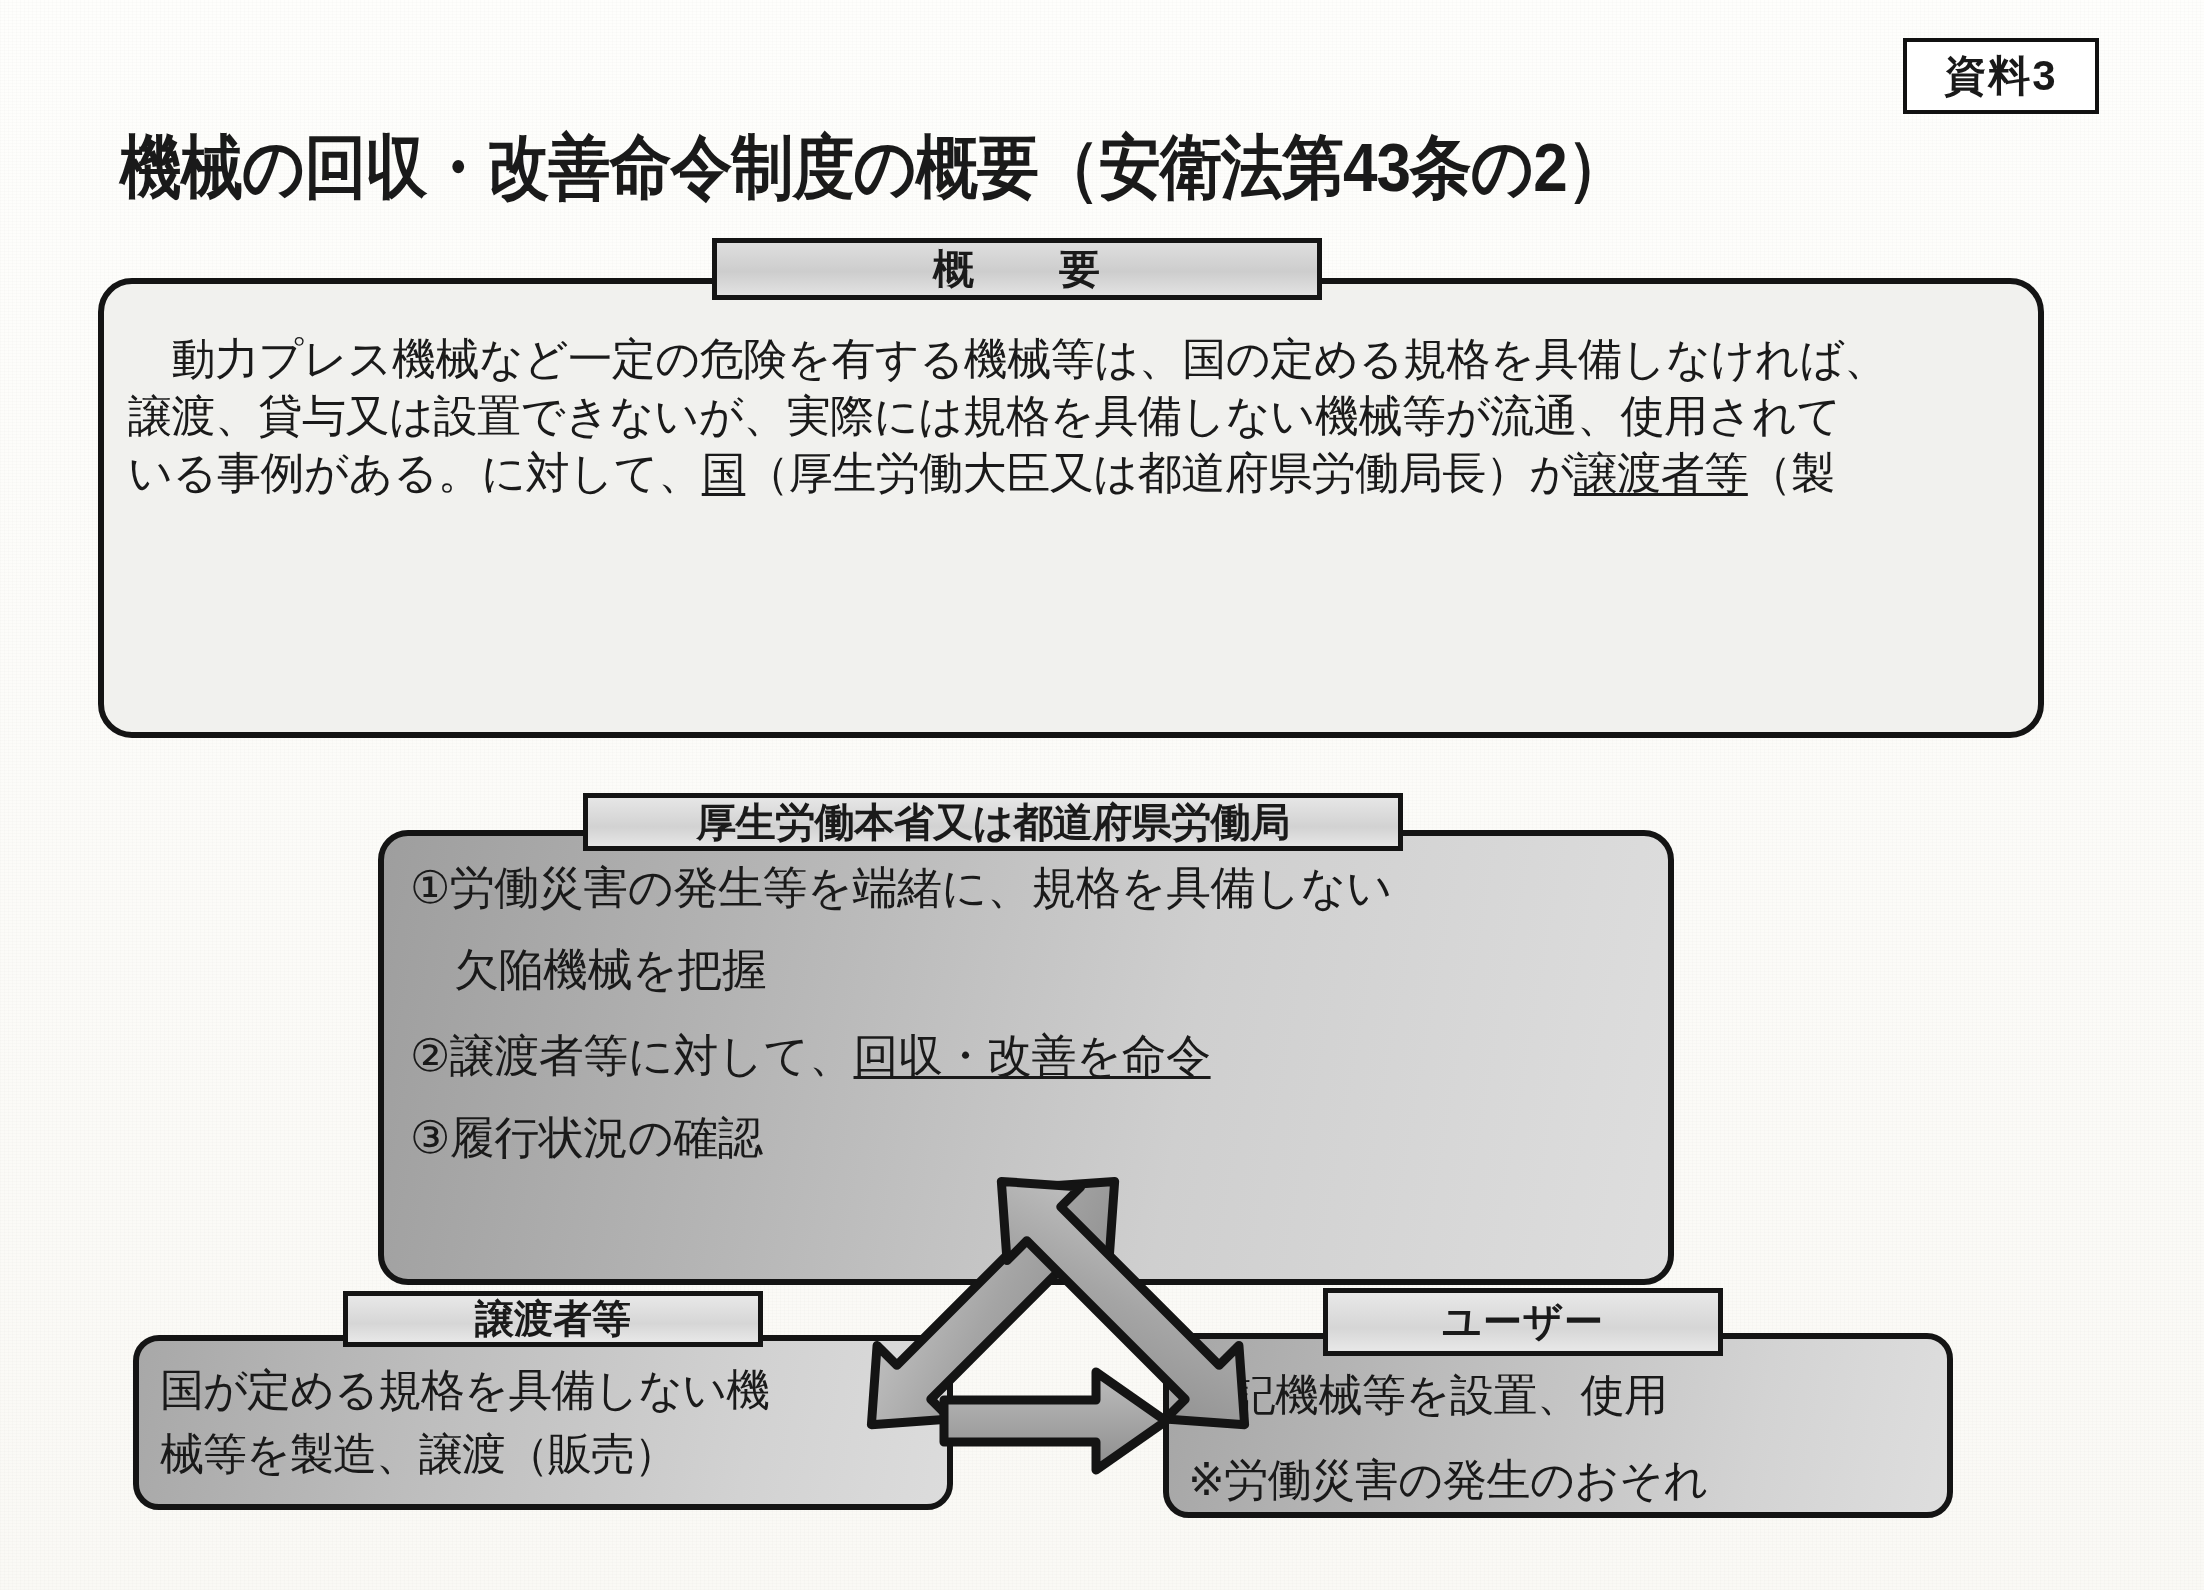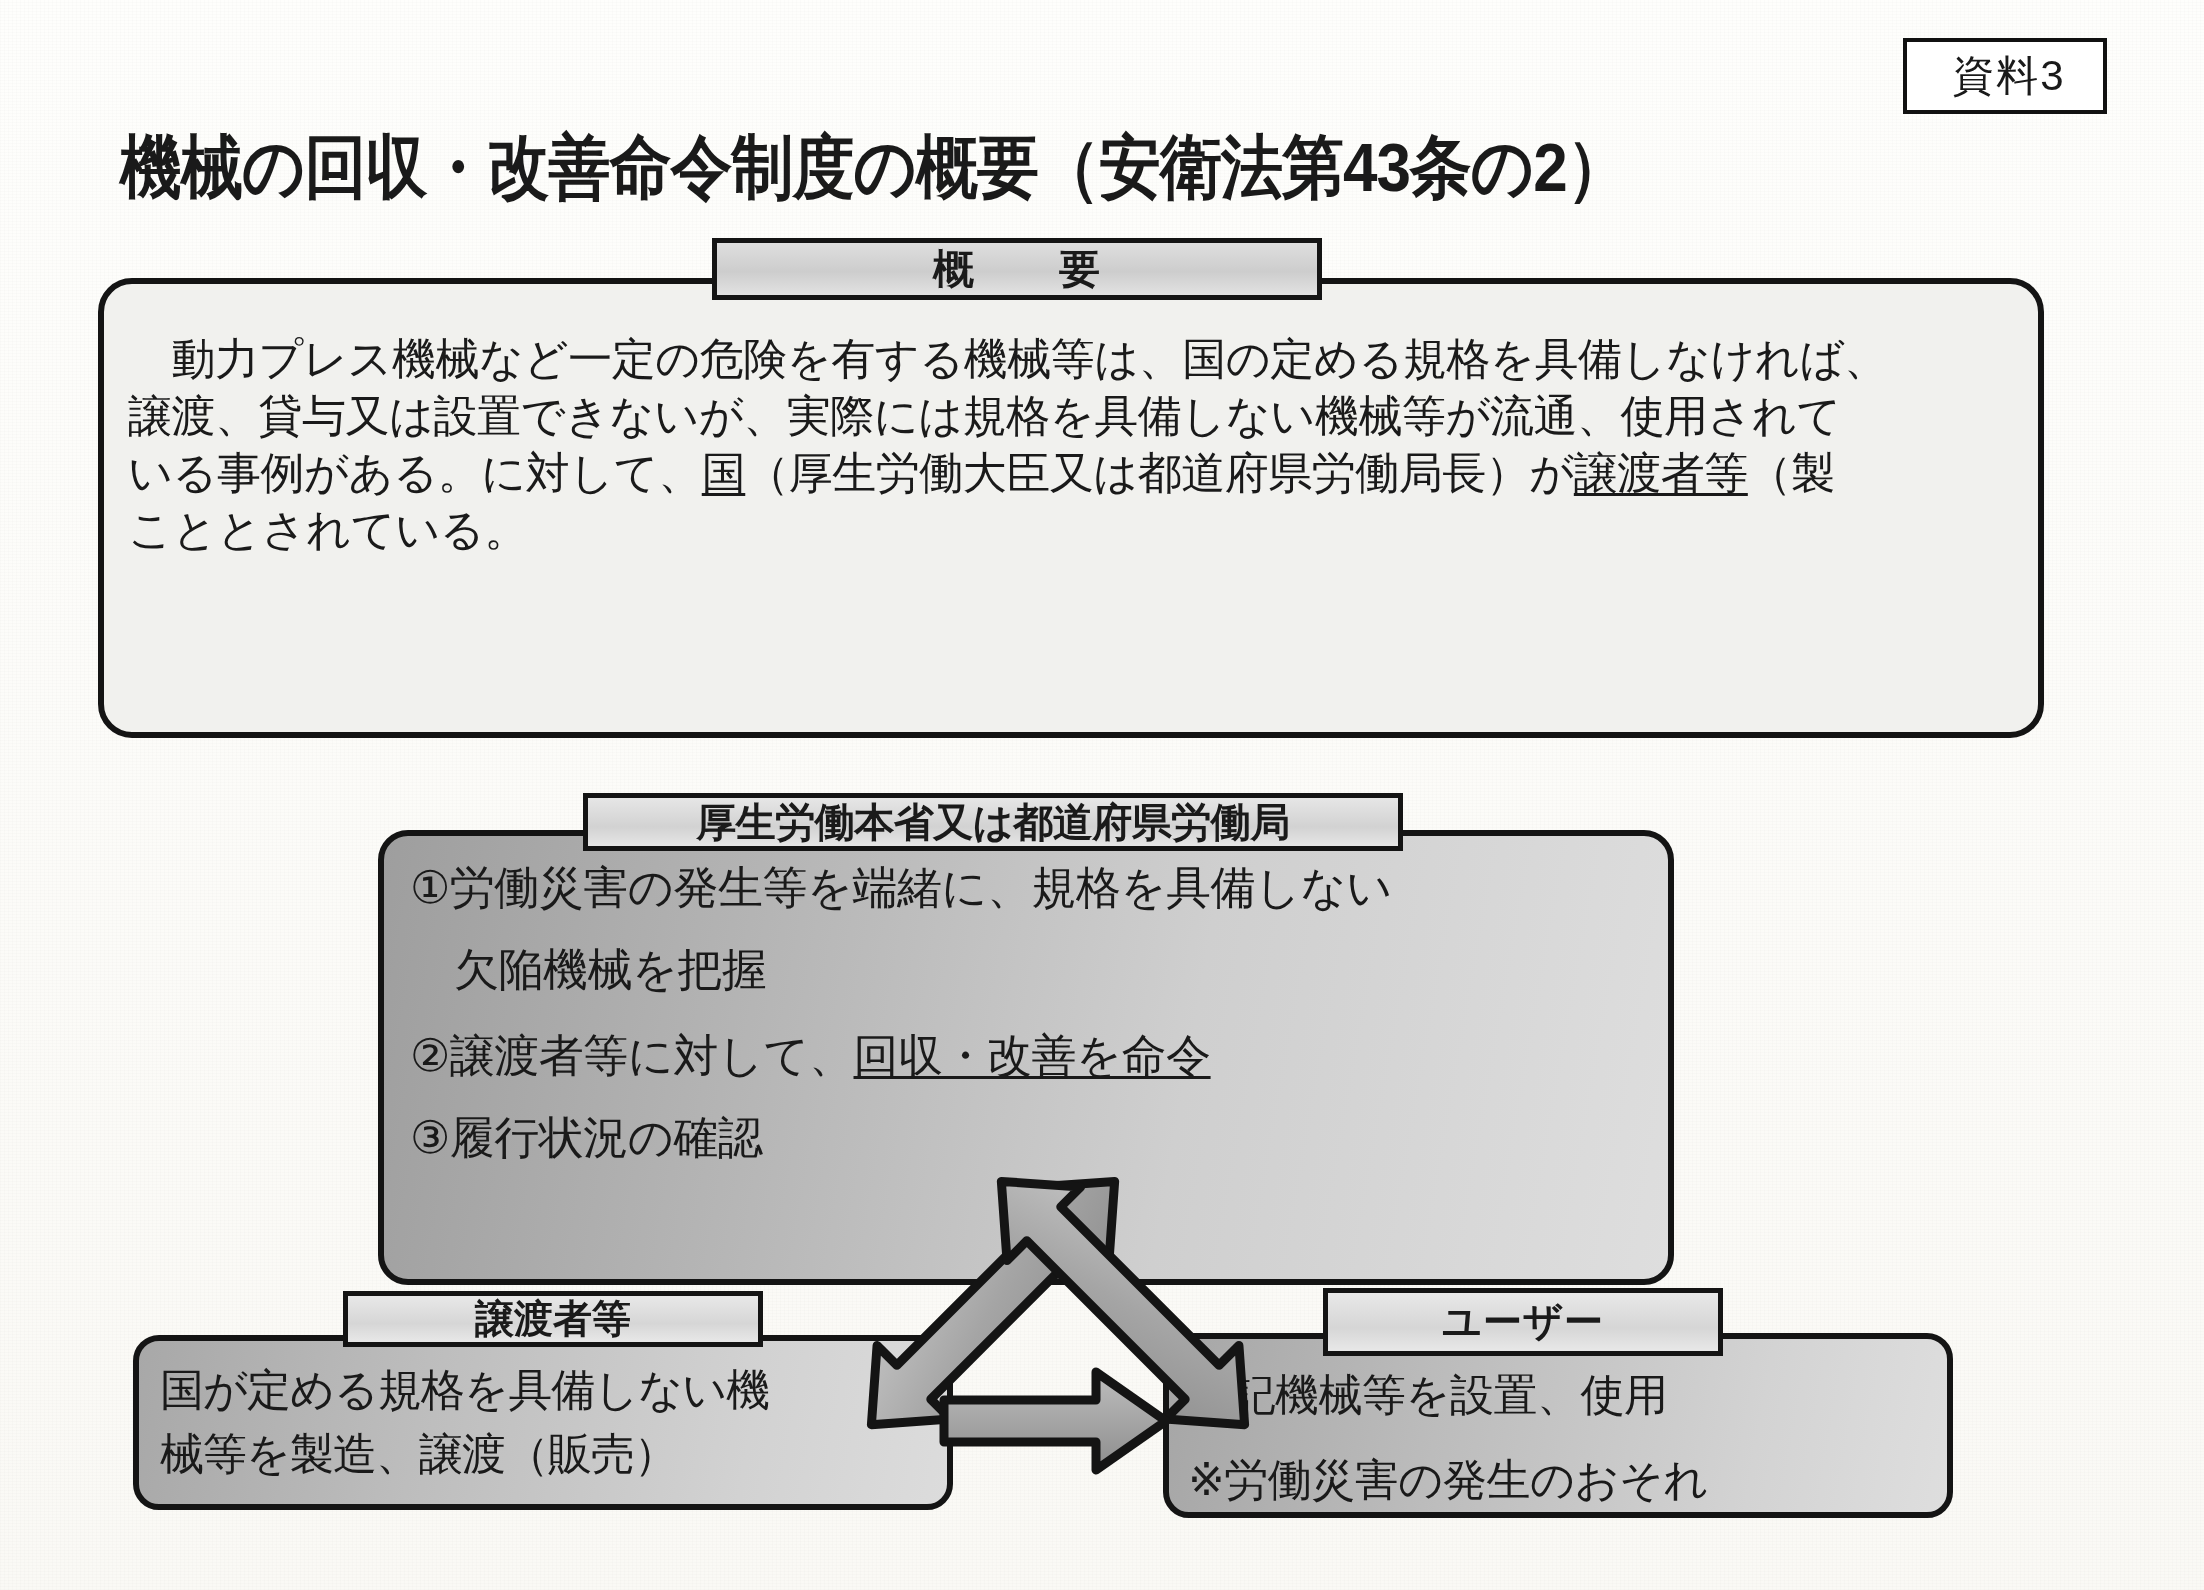--- a/index.html
+++ b/index.html
@@ -29,22 +29,21 @@
   .layer { position: absolute; z-index: 2; }
 
   
   #doc-tag {
     left: 1903px; top: 38px;
     width: 188px; height: 68px;
     border: 4px solid #111;
     background: #fff;
     display: flex; align-items: center; justify-content: center;
     font-size: 42px; letter-spacing: 2px;
-    font-weight: 400;
-    padding-left: 8px;
+    font-weight: 700;
   }
 
   
   #page-title {
     left: 120px; top: 120px;
     width: 1900px;
     font-size: 62px;
     font-weight: 700;
     letter-spacing: -1px;
     white-space: nowrap;
@@ -193,21 +192,20 @@
 <div class="layer" id="page-title">機械の回収・改善命令制度の概要（安衛法第43条の2）</div>
 
 <div class="layer" id="summary-box"></div>
 <div class="layer" id="summary-header">
   <span>概　　要</span>
 </div>
 <div class="layer" id="summary-body">
   <p><span>　動力プレス機械など一定の危険を有する機械等は、国の定める規格を具備しなければ、</span></p>
   <p><span>譲渡、貸与又は設置できないが、実際には規格を具備しない機械等が流通、使用されて</span></p>
   <p><span>いる事例がある。に対して、</span><span class="u">国</span><span>（厚生労働大臣又は都道府県労働局長）が</span><span class="u">譲渡者等</span><span>（製</span></p>
-  <p><span>こととされている。</span></p>
 </div>
 
 <div class="layer" id="ministry-box"></div>
 <div class="layer" id="ministry-header">
   <span>厚生労働本省又は都道府県労働局</span>
 </div>
 <div class="layer" id="ministry-list">
   <div class="step"><span>①労働災害の発生等を端緒に、規格を具備しない</span></div>
   <div class="step step-sub"><span>欠陥機械を把握</span></div>
   <div class="step" style="margin-top:34px"><span>②譲渡者等に対して、</span><span class="u">回収・改善を命令</span></div>

